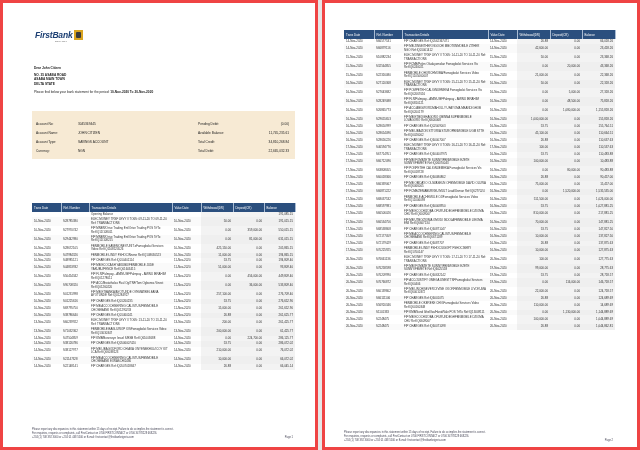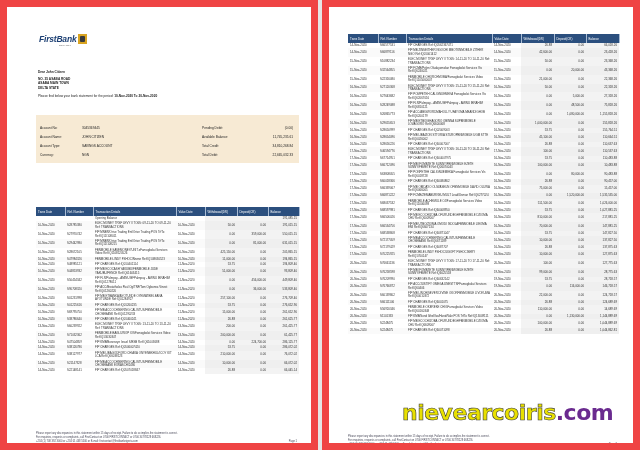--- a/index.html
+++ b/index.html
@@ -1,18 +1,18 @@
 <!DOCTYPE html>
 <html><head>
 <meta charset="utf-8">
 <style>
   * { box-sizing: border-box; margin: 0; padding: 0; }
   html, body { width: 640px; height: 450px; overflow: hidden; background: #e6e6e6; font-family: "Liberation Sans", sans-serif; color: #222; }
   .stage { position: relative; width: 640px; height: 450px; }
-  .page { position: absolute; top: 0; width: 318px; height: 450px; background: #fff; border: 7px solid #ef4444; overflow: hidden; }
+  .page { position: absolute; top: 0; width: 318px; height: 450px; background: #fff; border: 3px solid #ef4444; overflow: hidden; }
   #page1 { left: 0; }
   #page2 { left: 322px; }
 
   .logo { position: absolute; left: 32px; top: 27px; display: flex; align-items: center; gap: 2px; }
   .logo-text { font-style: italic; font-weight: bold; font-size: 8.5px; color: #1c3f73; letter-spacing: -0.2px; }
   .logo-mark { width: 9px; height: 10px; background: #d9a421; position: relative; }
   .logo-mark::after { content: ""; position: absolute; left: 2px; top: 2px; width: 5px; height: 6px; background: #3a3a3a; border-radius: 1px; }
   .logo-sub { position: absolute; left: 20px; top: 10px; font-size: 2.5px; color: #666; }
 
   .letter { position: absolute; left: 31px; top: 63px; font-size: 3.2px; line-height: 4.2px; color: #222; }
@@ -687,16 +687,13 @@
     </table>
 
     <div class="footer">
       <div>Please report any discrepancies in this statement within 15 days of receipt. Failure to do so implies the statement is correct.</div>
       <div>For enquiries, requests or complaints, call FirstContact on 0700 FIRSTCONTACT or 0700 34778228 668226.</div>
       <div>+234 (1) 708 392 3000 or +234 01 448 5500 or E-mail: firstcontact@firstbanknigeria.com</div>
       <div class="pg">Page 2</div>
     </div>
   </div>
 
-  <div class="watermark" style="left:402px;top:400px;">
-    <span class="wm-a">nievearcoiris</span><span class="wm-b">.com</span>
-  </div>
 </div>
 
 </body></html>

